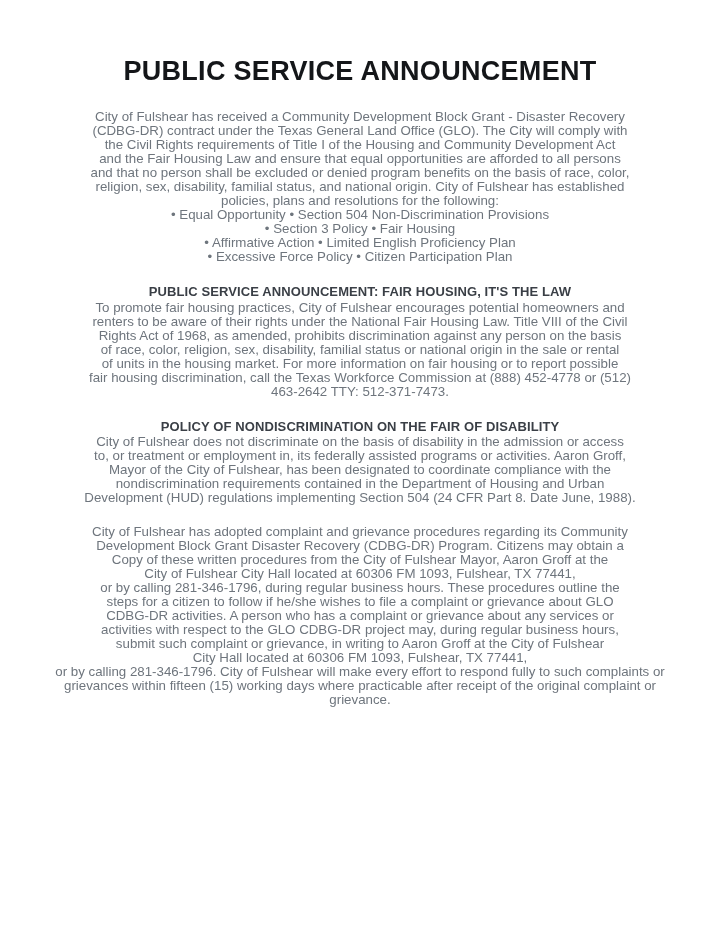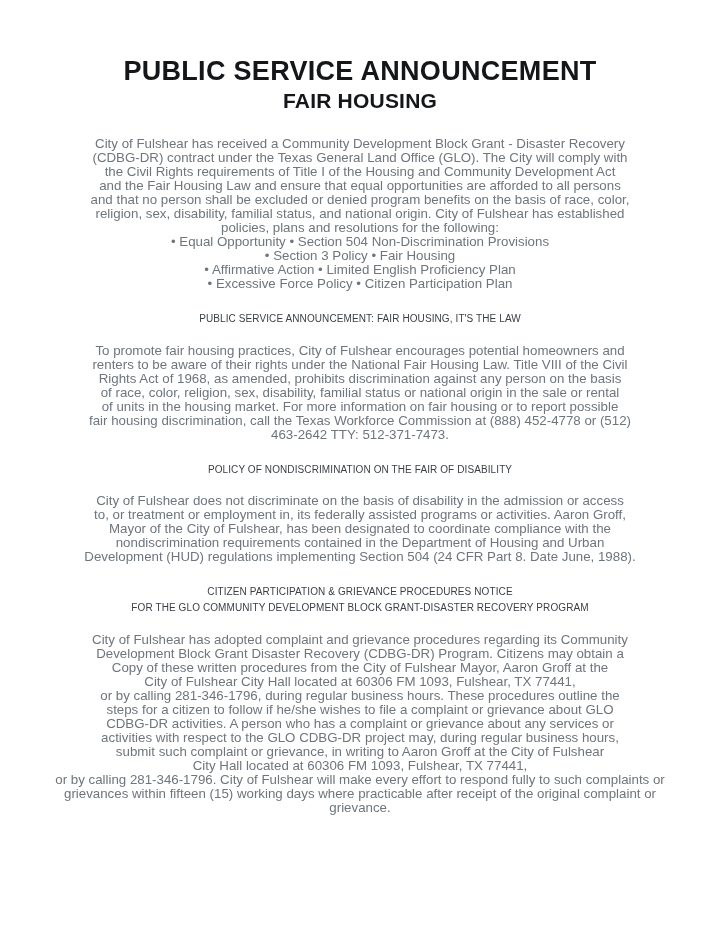--- a/index.html
+++ b/index.html
@@ -39,44 +39,43 @@
     font-size: 21px;
     font-weight: bold;
     color: var(--color-title, #141619);
     margin: 3px 0 0;
     line-height: 1.15;
     letter-spacing: 0.2px;
   }
   .section { margin-top: 20px; }
   .section.intro { margin-top: 24px; }
   .section-heading {
-    font-size: 10px;
-    font-weight: normal;
+    font-size: 13px;
+    font-weight: bold;
     color: var(--color-heading, #3a3f46);
-    margin: 16px;
+    margin: 0;
     line-height: 16.3px;
     white-space: pre-line;
     letter-spacing: 0.1px;
   }
   .body-text {
     font-size: 13.3px;
     color: var(--color-body, #6e757d);
     margin: 0;
     line-height: 14px;
     white-space: pre-line;
   }
 </style>
 </head>
 <body>
 
 <div class="page">
 
   <h1 class="doc-title">PUBLIC SERVICE ANNOUNCEMENT</h1>
 
-  <h2 class="doc-subtitle">FAIR HOUSING</h2>
 
   <div class="section intro">
     <p class="body-text">City of Fulshear has received a Community Development Block Grant - Disaster Recovery
 (CDBG-DR) contract under the Texas General Land Office (GLO). The City will comply with
 the Civil Rights requirements of Title I of the Housing and Community Development Act
 and the Fair Housing Law and ensure that equal opportunities are afforded to all persons
 and that no person shall be excluded or denied program benefits on the basis of race, color,
 religion, sex, disability, familial status, and national origin. City of Fulshear has established
 policies, plans and resolutions for the following:
 • Equal Opportunity • Section 504 Non-Discrimination Provisions
@@ -99,22 +98,20 @@
   <div class="section">
     <h3 class="section-heading">POLICY OF NONDISCRIMINATION ON THE FAIR OF DISABILITY</h3>
     <p class="body-text">City of Fulshear does not discriminate on the basis of disability in the admission or access
 to, or treatment or employment in, its federally assisted programs or activities. Aaron Groff,
 Mayor of the City of Fulshear, has been designated to coordinate compliance with the
 nondiscrimination requirements contained in the Department of Housing and Urban
 Development (HUD) regulations implementing Section 504 (24 CFR Part 8. Date June, 1988).</p>
   </div>
 
   <div class="section">
-    <h3 class="section-heading">CITIZEN PARTICIPATION &amp; GRIEVANCE PROCEDURES NOTICE
-FOR THE GLO COMMUNITY DEVELOPMENT BLOCK GRANT-DISASTER RECOVERY PROGRAM</h3>
     <p class="body-text">City of Fulshear has adopted complaint and grievance procedures regarding its Community
 Development Block Grant Disaster Recovery (CDBG-DR) Program. Citizens may obtain a
 Copy of these written procedures from the City of Fulshear Mayor, Aaron Groff at the
 City of Fulshear City Hall located at 60306 FM 1093, Fulshear, TX 77441,
 or by calling 281-346-1796, during regular business hours. These procedures outline the
 steps for a citizen to follow if he/she wishes to file a complaint or grievance about GLO
 CDBG-DR activities. A person who has a complaint or grievance about any services or
 activities with respect to the GLO CDBG-DR project may, during regular business hours,
 submit such complaint or grievance, in writing to Aaron Groff at the City of Fulshear
 City Hall located at 60306 FM 1093, Fulshear, TX 77441,

